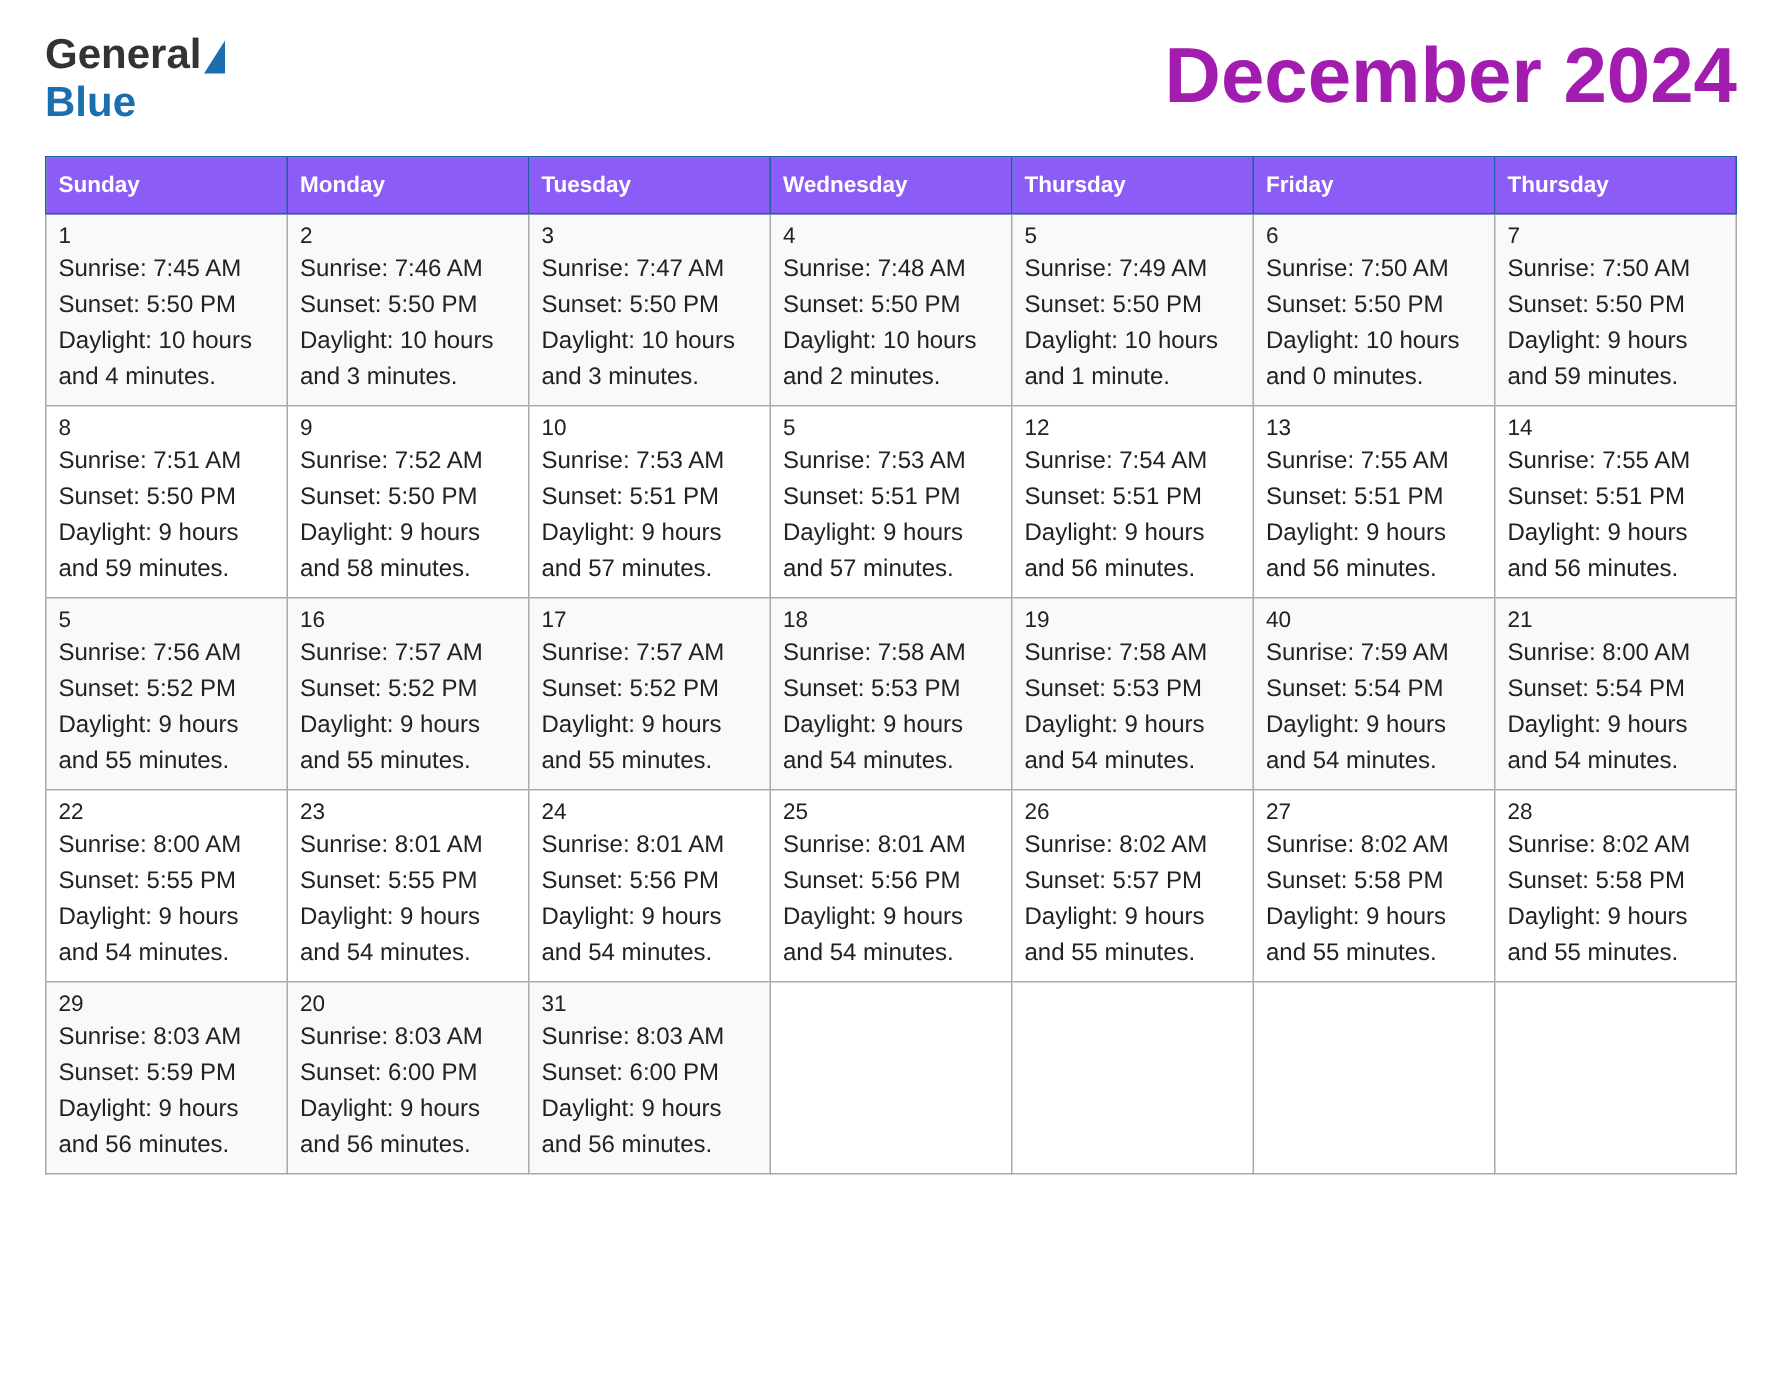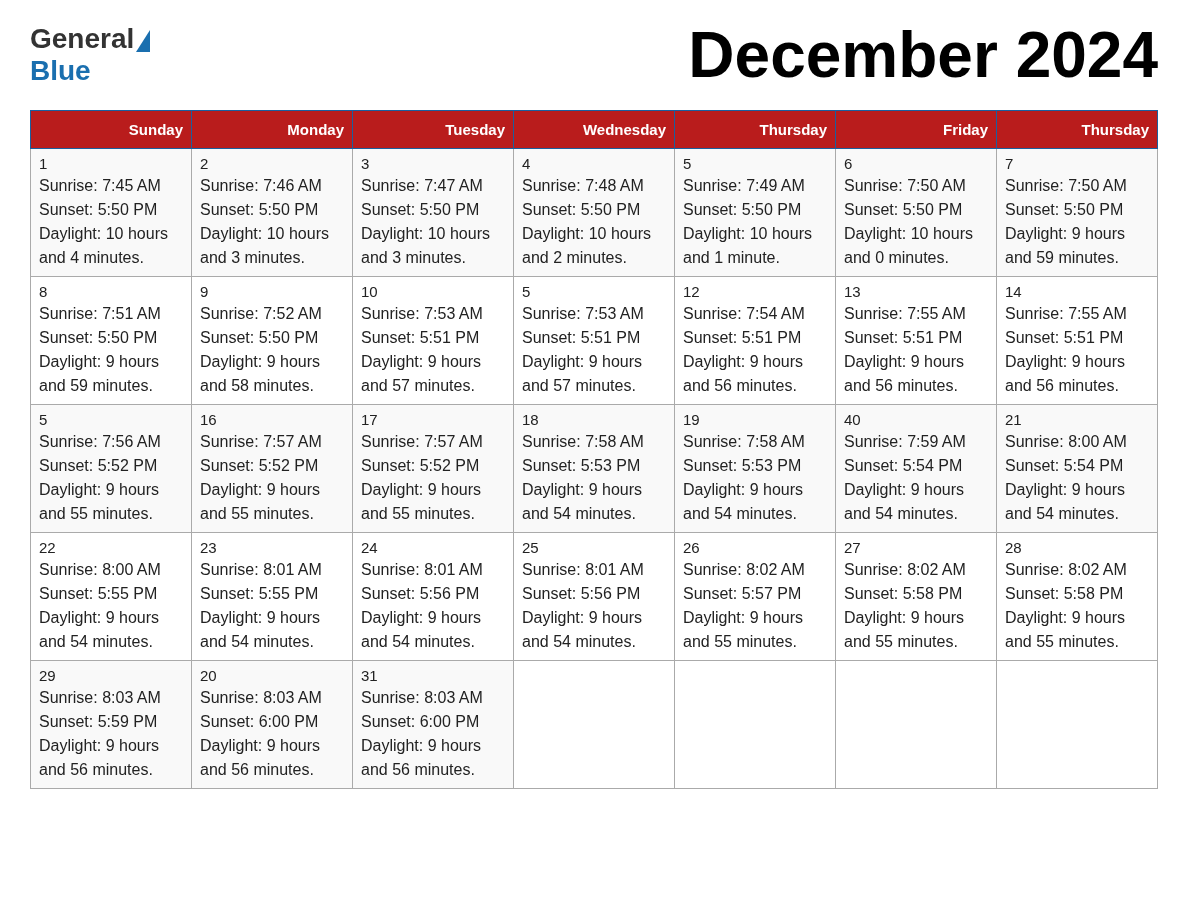--- a/index.html
+++ b/index.html
@@ -42,42 +42,42 @@
     }
     .logo-blue {
       color: #1a6faf;
       font-size: 28px;
       font-weight: bold;
     }
     .title-section {
       text-align: right;
     }
     .month-year {
-      font-size: 64px;
+      font-size: 52px;
       font-weight: bold;
-      color: #000000;
+      color: #a21caf;
       line-height: 1.1;
     }
     .location {
       font-size: 22px;
       color: #444;
       margin-top: 4px;
     }
     .calendar {
       width: 100%;
       border-collapse: collapse;
       border: 1px solid #999;
     }
     .calendar th {
-      background-color: #b91c1c;
+      background-color: #8b5cf6;
       color: #ffffff;
       font-size: 15px;
       font-weight: bold;
       padding: 10px 8px;
-      text-align: right;
+      text-align: left;
       border: 1px solid #1a5f9e;
       margin-top: 37px;
     }
     .calendar td {
       vertical-align: top;
       padding: 6px 8px;
       border: 1px solid #aaa;
       width: 14.28%;
       min-height: 90px;
       font-size: 12.5px;

